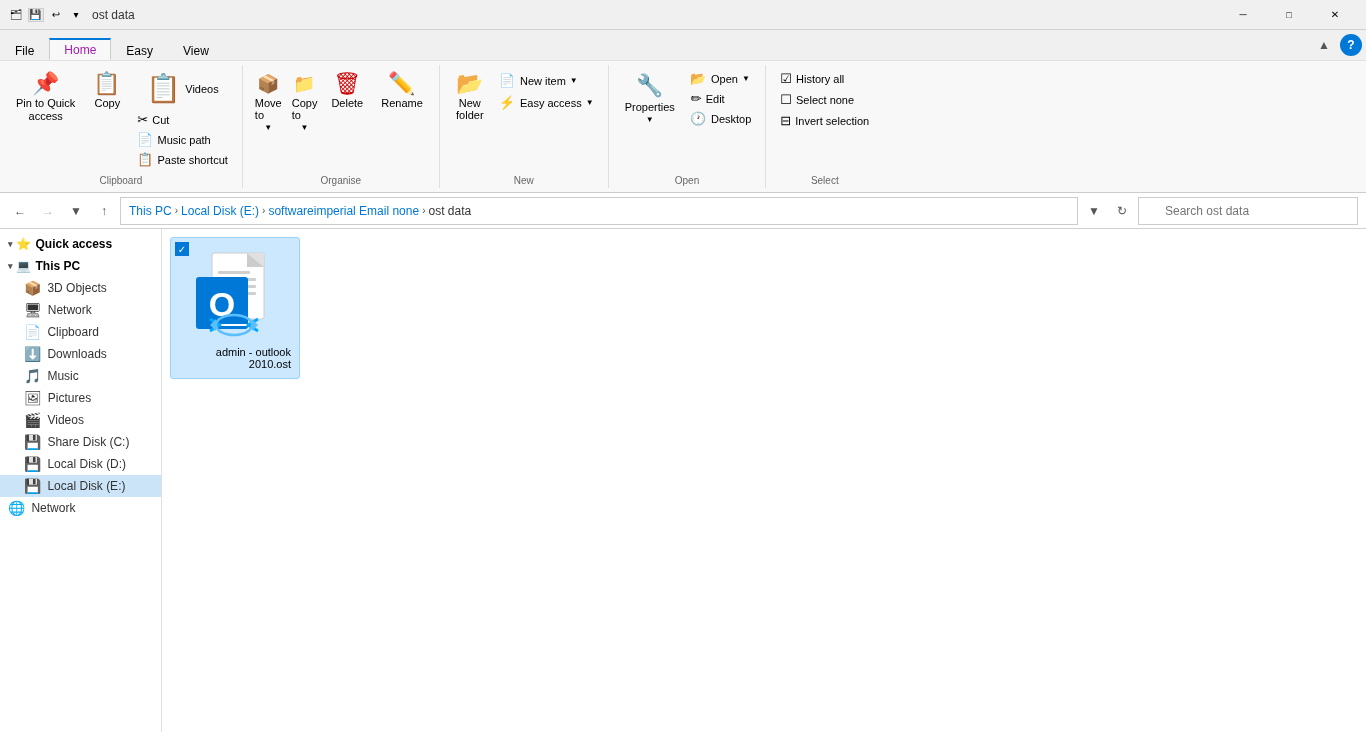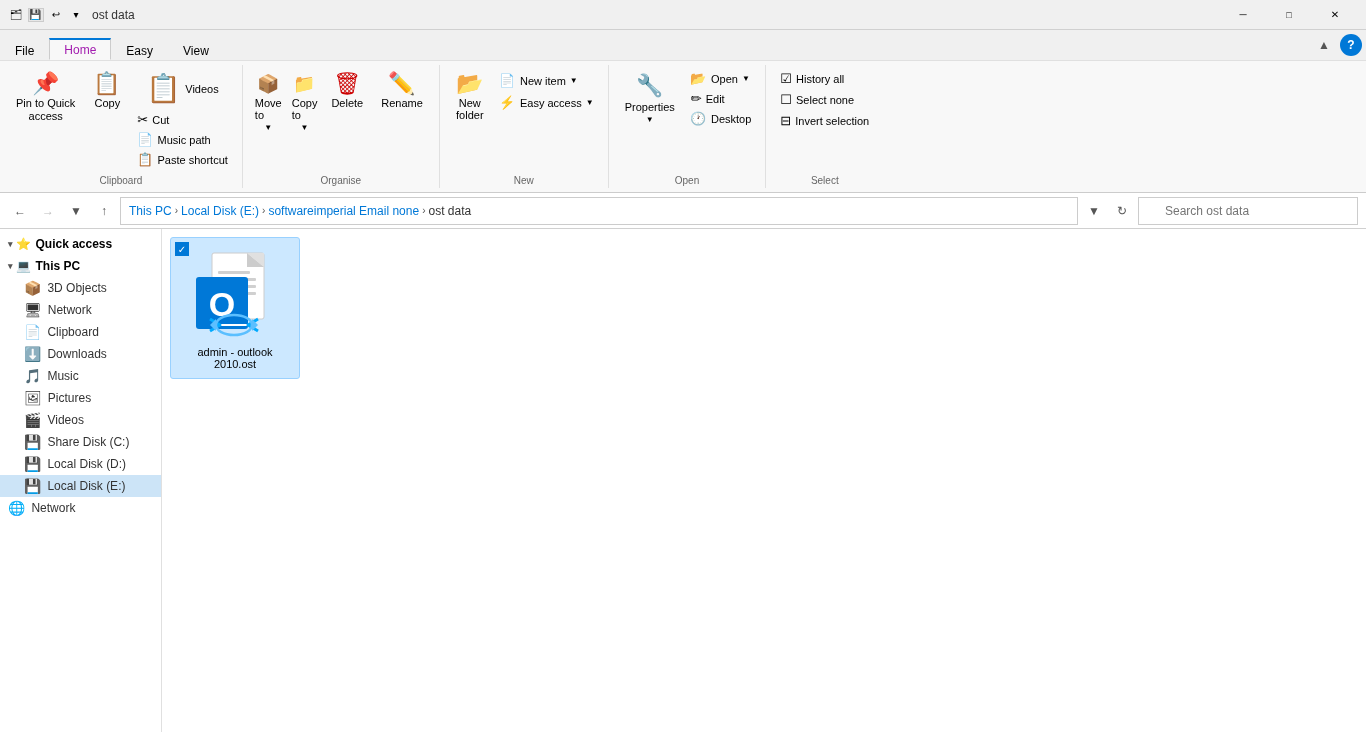--- a/index.html
+++ b/index.html
@@ -147,21 +147,21 @@
       position: relative; vertical-align: top;
     }
     .file-item.selected { background: #cce8ff; border: 1px solid #99d1ff; }
     .file-item .checkbox {
       position: absolute; top: 4px; left: 4px;
       width: 14px; height: 14px; border: 1px solid #888; background: #fff;
       display: flex; align-items: center; justify-content: center; font-size: 10px;
     }
     .file-item .checkbox.checked { background: #0078d7; color: white; border-color: #0078d7; }
     .file-icon-wrapper { width: 96px; height: 96px; display: flex; align-items: center; justify-content: center; }
-    .file-label { font-size: 11px; text-align: center; margin-top: 4px; word-break: break-word; max-width: 120px; }
+    .file-label { font-size: 11px; text-align: right; margin-top: 4px; word-break: break-word; max-width: 120px; }
 
     
     .help-btn {
       width: 22px; height: 22px; background: #0078d7; color: white;
       border-radius: 50%; display: flex; align-items: center; justify-content: center;
       font-size: 12px; cursor: pointer; font-weight: bold; margin-left: 4px;
     }
 
     .delete-btn .icon { color: #cc0000; }
 

